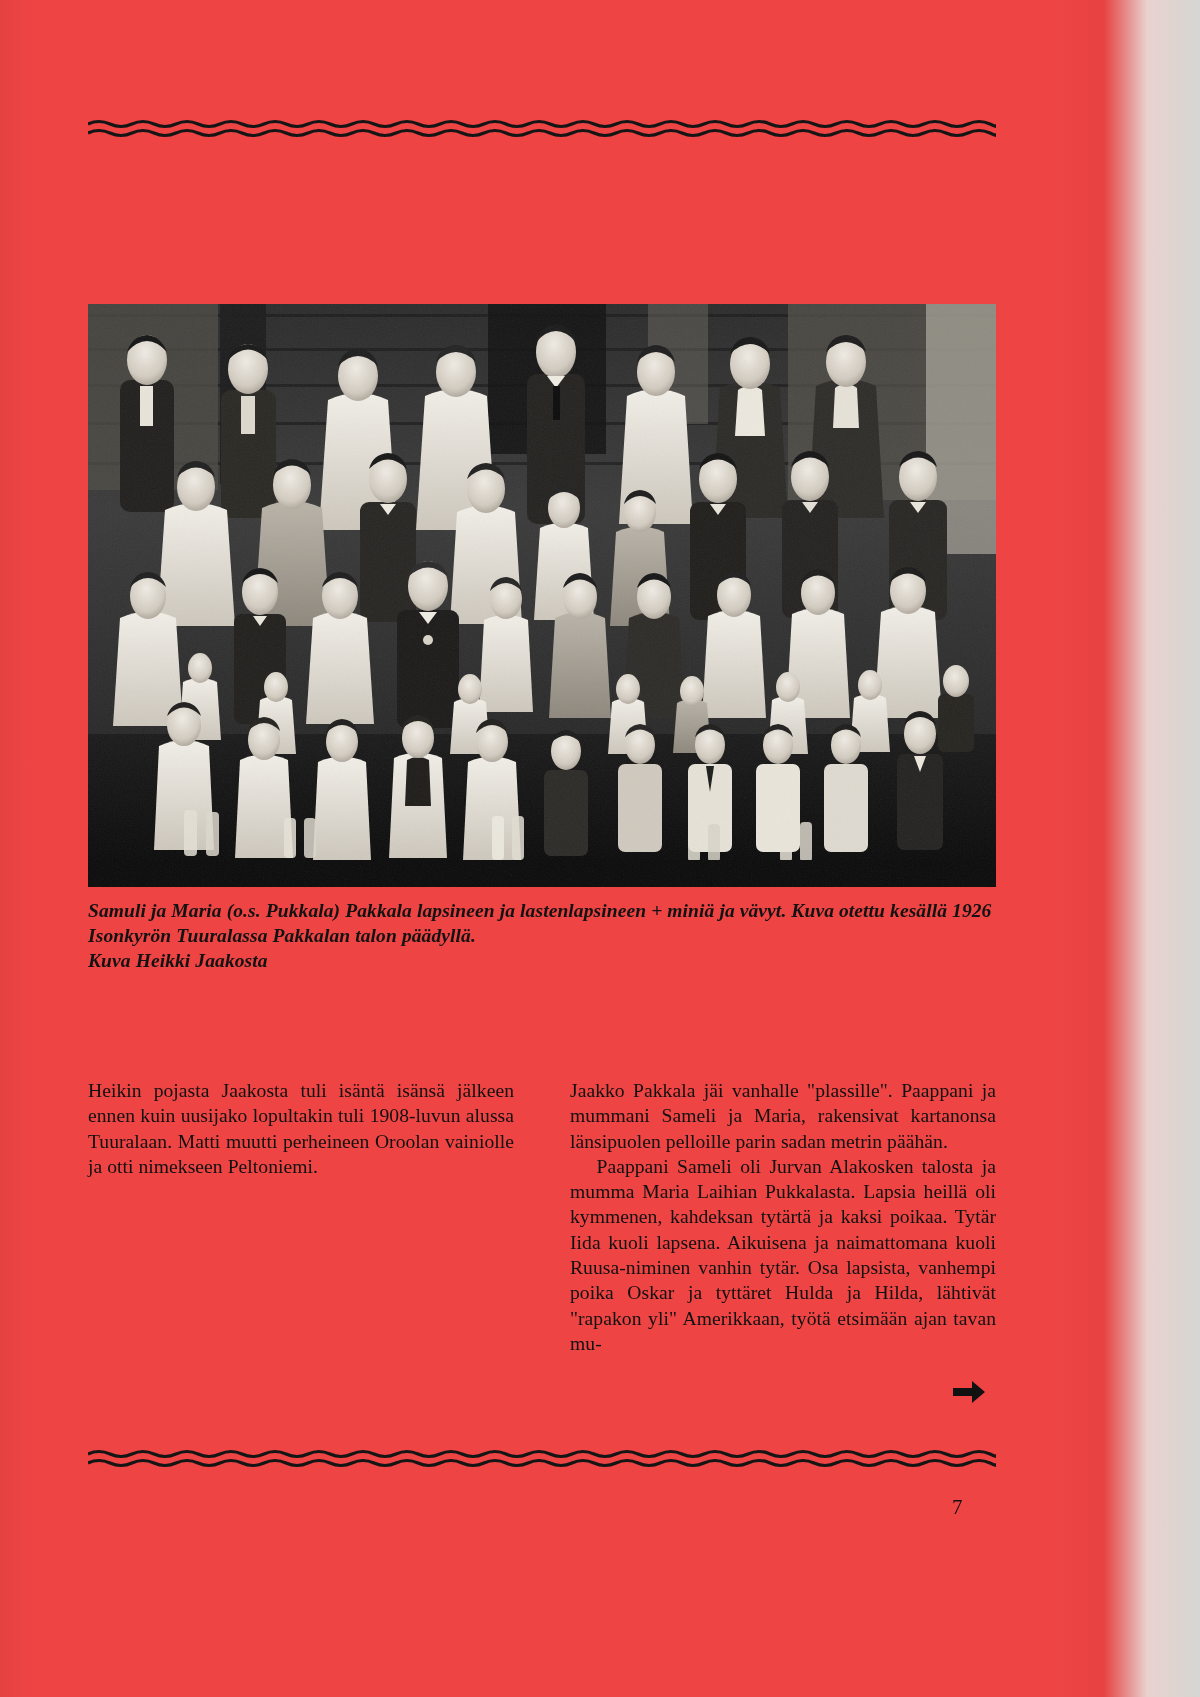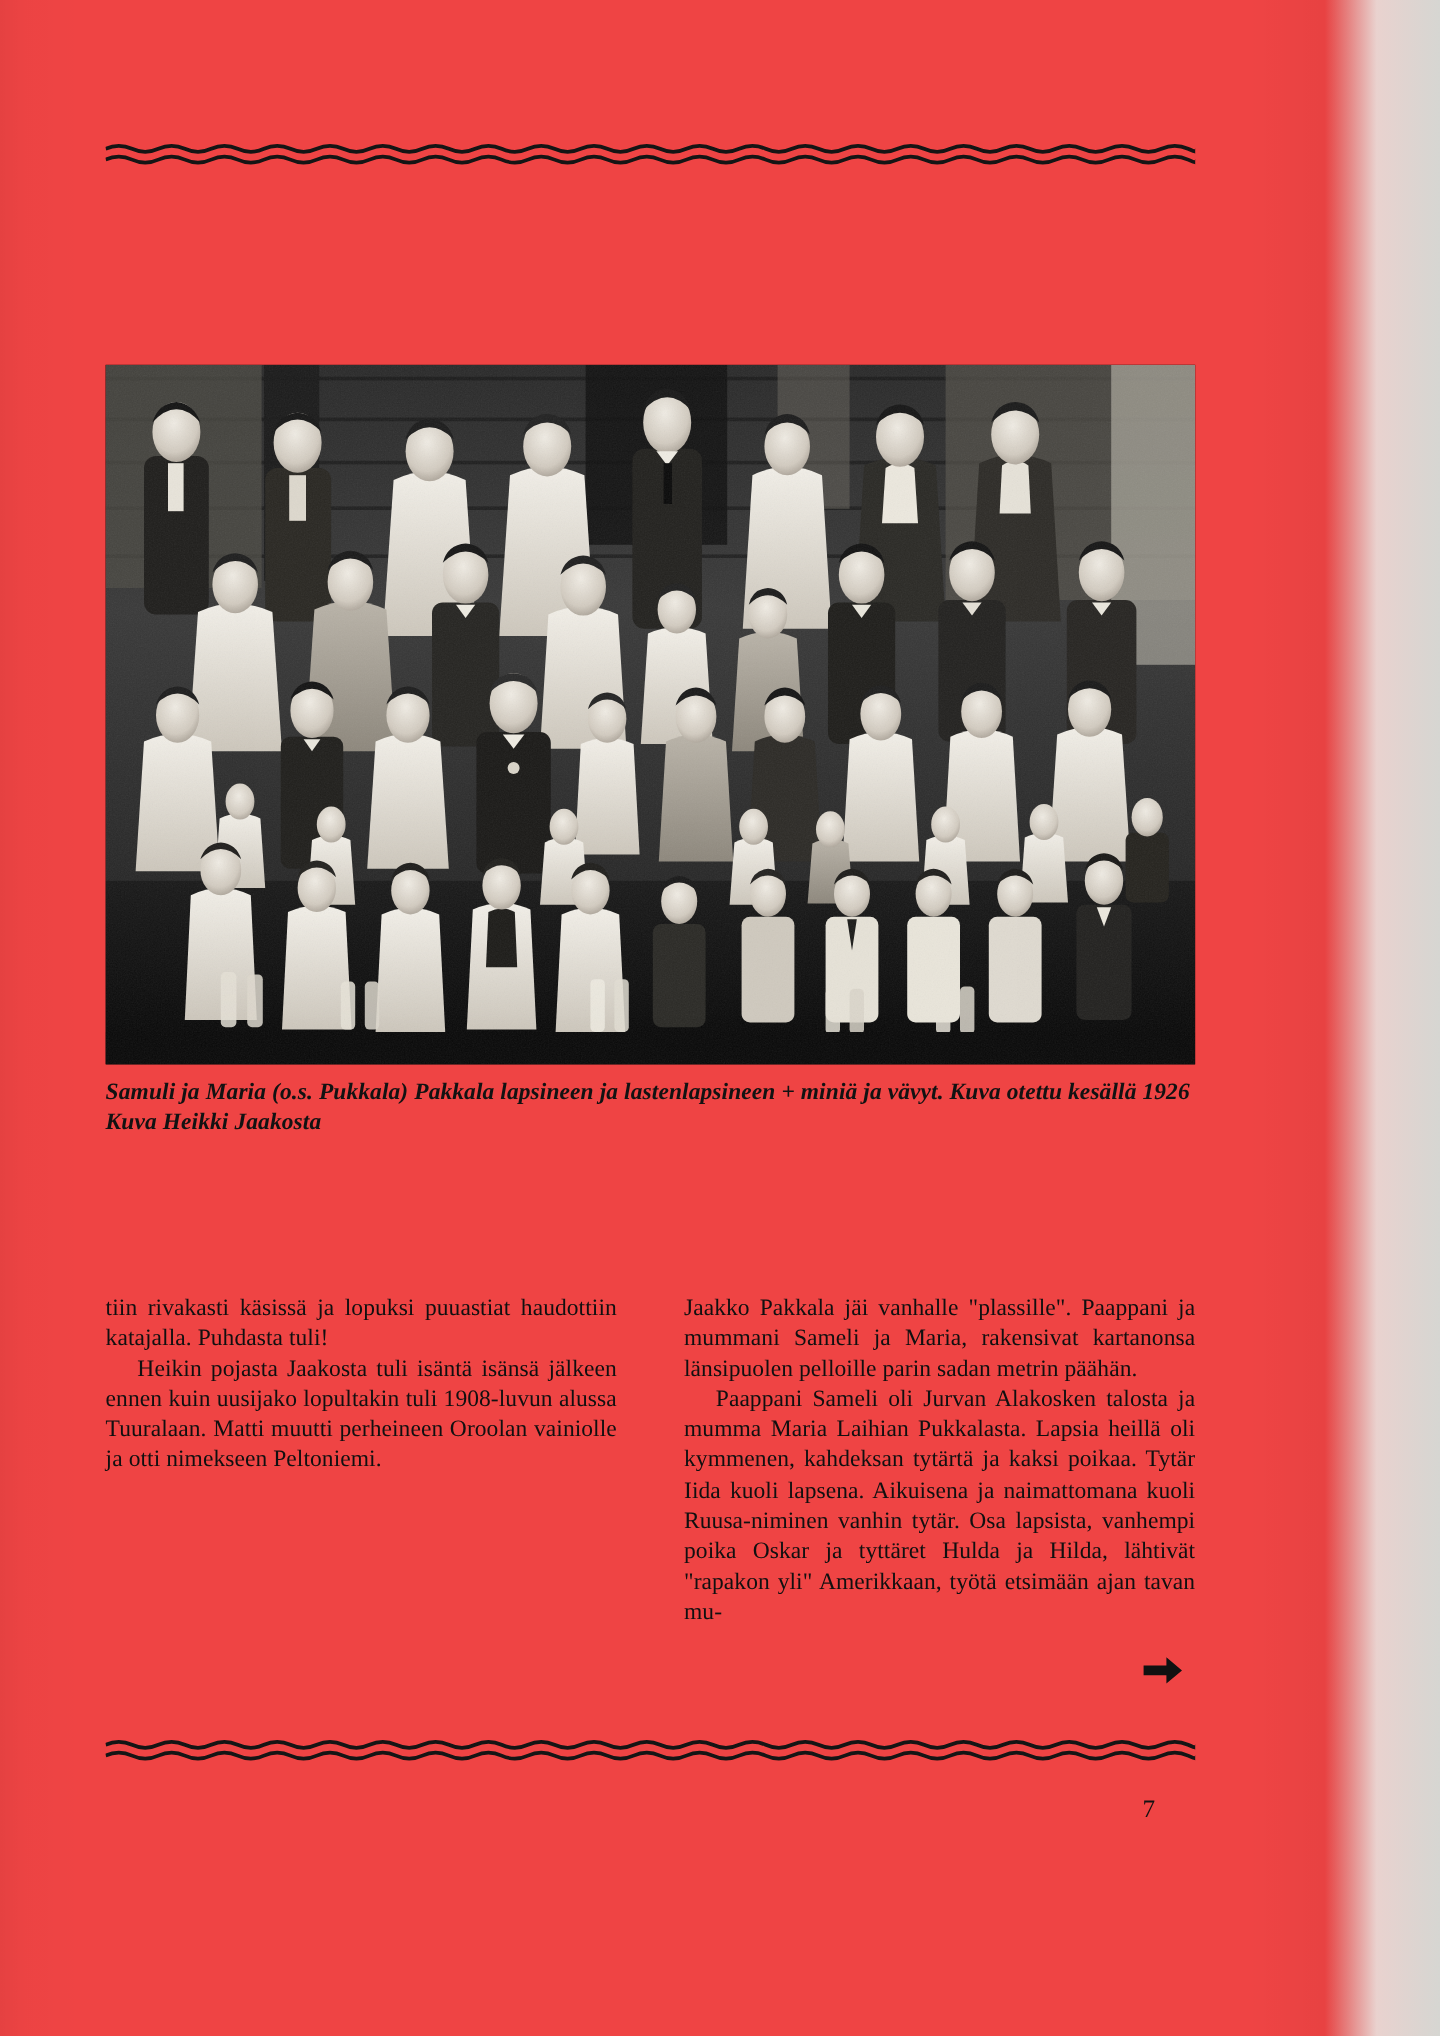--- a/index.html
+++ b/index.html
@@ -474,26 +474,26 @@
 
         <rect x="0" y="0" width="908" height="583" filter="url(#grain)" opacity="0.55"></rect>
 
         <rect x="0" y="0" width="908" height="583" fill="none"></rect>
       </svg>
     </div>
   </div>
 
   <div class="caption">
     <span class="line">Samuli ja Maria (o.s. Pukkala) Pakkala lapsineen ja lastenlapsineen + miniä ja vävyt. Kuva otettu kesällä 1926</span>
+    <span class="line">Isonkyrön Tuuralassa Pakkalan talon päädyllä.</span>
     <span class="line">Kuva Heikki Jaakosta</span>
   </div>
 
   <div class="columns">
     <div class="col">
-      <p>tiin rivakasti käsissä ja lopuksi puuastiat haudottiin katajalla. Puhdasta tuli!</p>
       <p>Heikin pojasta Jaakosta tuli isäntä isänsä jälkeen ennen kuin uusijako lopultakin tuli 1908-luvun alussa Tuuralaan. Matti muutti perheineen Oroolan vainiolle ja otti nimekseen Peltoniemi.</p>
     </div>
     <div class="col">
       <p>Jaakko Pakkala jäi vanhalle "plassille". Paappani ja mummani Sameli ja Maria, rakensivat kartanonsa länsipuolen pelloille parin sadan metrin päähän.</p>
       <p>Paappani Sameli oli Jurvan Alakosken talosta ja mumma Maria Laihian Pukkalasta. Lapsia heillä oli kymmenen, kahdeksan tytärtä ja kaksi poikaa. Tytär Iida kuoli lapsena. Aikuisena ja naimattomana kuoli Ruusa-niminen vanhin tytär. Osa lapsista, vanhempi poika Oskar ja tyttäret Hulda ja Hilda, lähtivät "rapakon yli" Amerikkaan, työtä etsimään ajan tavan mu-</p>
     </div>
   </div>
 
   <div class="cont-arrow">
     <svg viewBox="0 0 34 28" aria-hidden="true">

